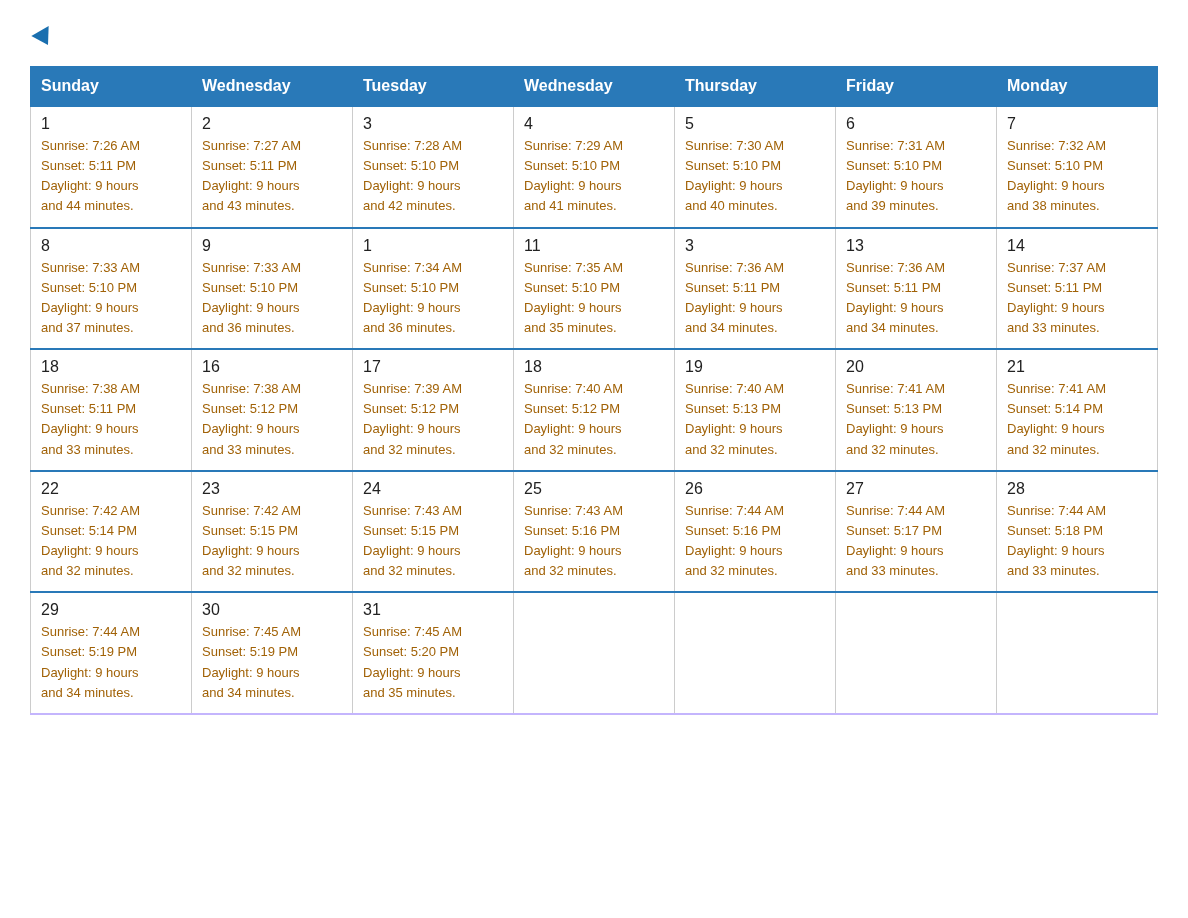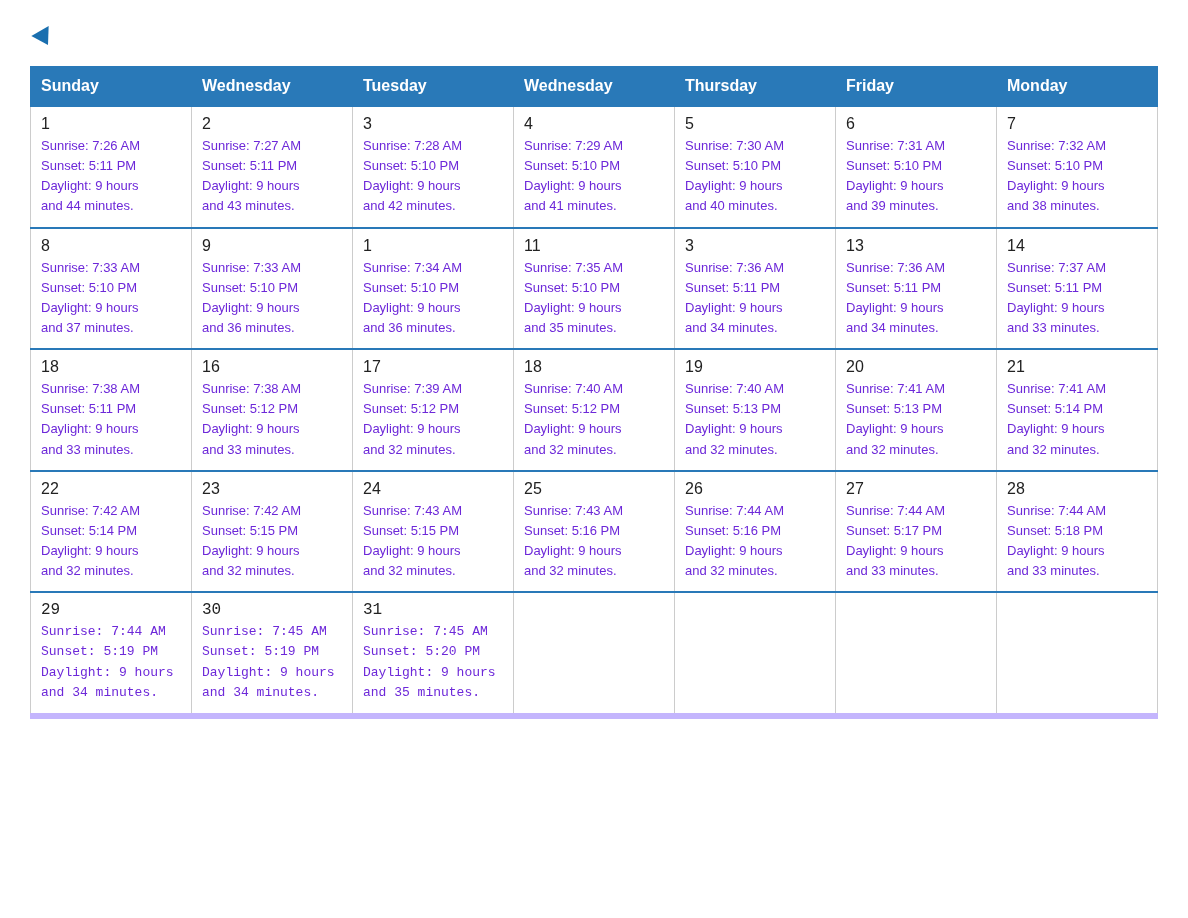--- a/index.html
+++ b/index.html
@@ -83,33 +83,32 @@
       border-right: 1px solid #ccc;
       border-bottom: none;
       border-top: none;
       min-height: 100px;
       height: 120px;
     }
     tbody tr.row-border-top td {
       border-top: 2px solid #2979b8;
     }
     tbody tr:last-child td {
-      border-bottom: 6px solid #c4b5fd;
-      font-family: Liberation Mono, monospace;
+      border-bottom: 2px solid #c4b5fd;
     }
     .day-number {
       font-size: 16px;
       font-weight: normal;
       color: #222;
       margin-bottom: 3px;
     }
     .day-info {
       font-size: 13px;
       line-height: 1.55;
-      color: #6d28d9;
+      color: #a16207;
     }
     td.empty {
       background: #fff;
     }
   </style>
 </head>
 <body>
 
 <div class="header-row">
   <div class="logo">

